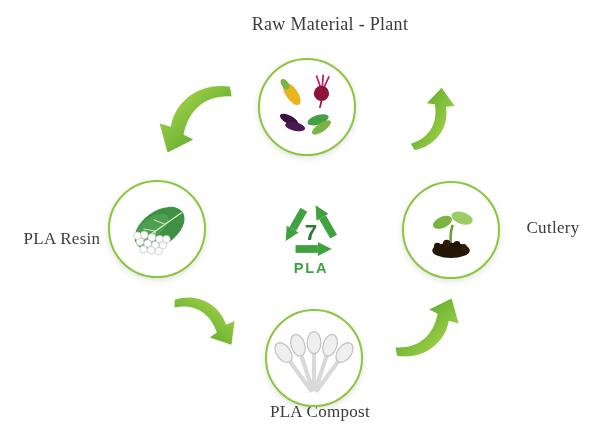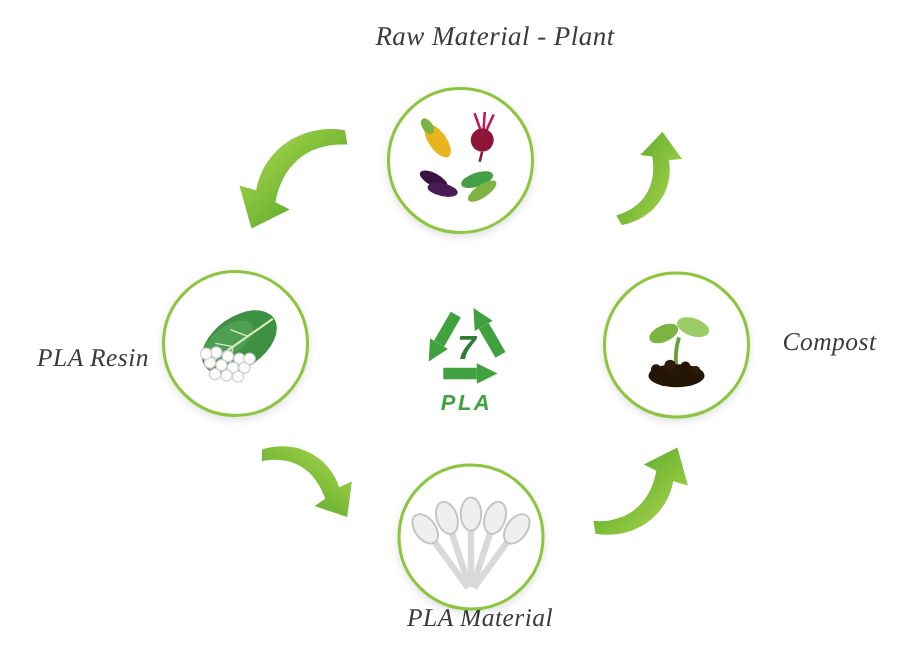--- a/index.html
+++ b/index.html
@@ -1,18 +1,18 @@
 <!DOCTYPE html>
 <html><head>
 <meta charset="utf-8">
 <style>
   html,body{margin:0;padding:0;background:#ffffff;}
   #canvas{
     position:relative;width:600px;height:438px;background:#ffffff;
-    font-family:"Liberation Serif",serif;overflow:hidden;font-style:italic;
+    font-family:"Liberation Serif",serif;overflow:hidden;
   }
   .label{
     position:absolute;color:#3b3b3b;font-size:17px;text-align:center;
     letter-spacing:.3px;
   }
   .node-circle{
     position:absolute;width:94px;height:94px;border-radius:50%;
     background:#ffffff;border:2px solid #8cc63e;
     box-shadow:0 2px 6px rgba(0,0,0,.13);
     display:flex;align-items:center;justify-content:center;
@@ -44,22 +44,22 @@
       </g>
       <g id="spoonShape">
         <line x1="47" y1="86" x2="47" y2="40" stroke="#d9d9d9" stroke-width="5"></line>
         <ellipse cx="47" cy="29" rx="8" ry="13" fill="#efefef" stroke="#c4c4c4" stroke-width="1.5"></ellipse>
       </g>
     </defs>
   </svg>
 
   <div class="label" style="left:200px;top:14px;width:260px;font-size:18px;">Raw Material - Plant</div>
   <div class="label" style="left:8px;top:217px;width:108px;margin-top:12px;">PLA Resin</div>
-  <div class="label" style="left:508px;top:218px;width:90px;">Compost</div>
-  <div class="label" style="left:253px;top:402px;width:134px;">PLA Material</div>
+  <div class="label" style="left:508px;top:218px;width:90px;">Cutlery</div>
+  <div class="label" style="left:253px;top:402px;width:134px;">PLA Compost</div>
 
   <div class="node-circle" style="left:258px;top:58px;">
     <svg width="80" height="80" viewBox="0 0 94 94">
 
       <g transform="rotate(-35 28 30)">
         <ellipse cx="28" cy="32" rx="7" ry="15" fill="#e8b420"></ellipse>
         <ellipse cx="28" cy="18" rx="4" ry="7" fill="#7cb342"></ellipse>
       </g>
 
       <g>

